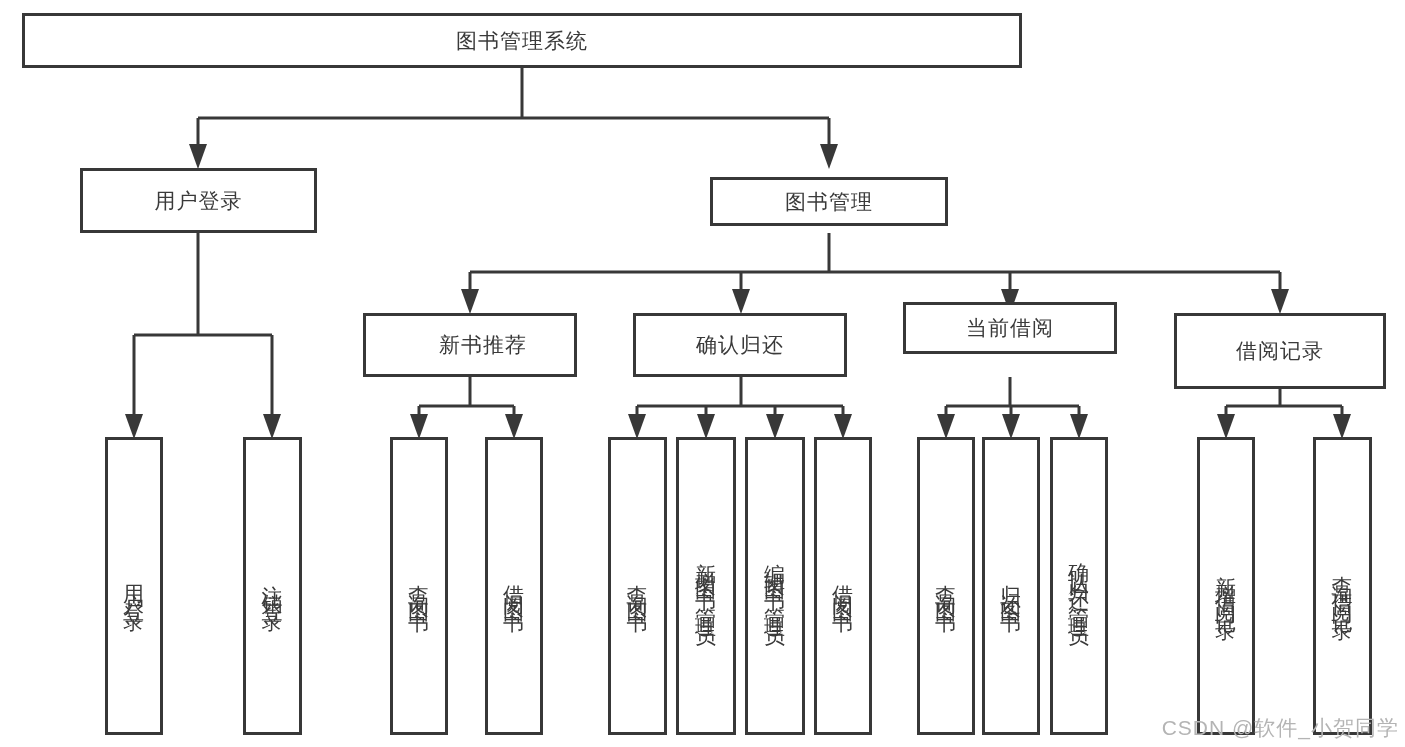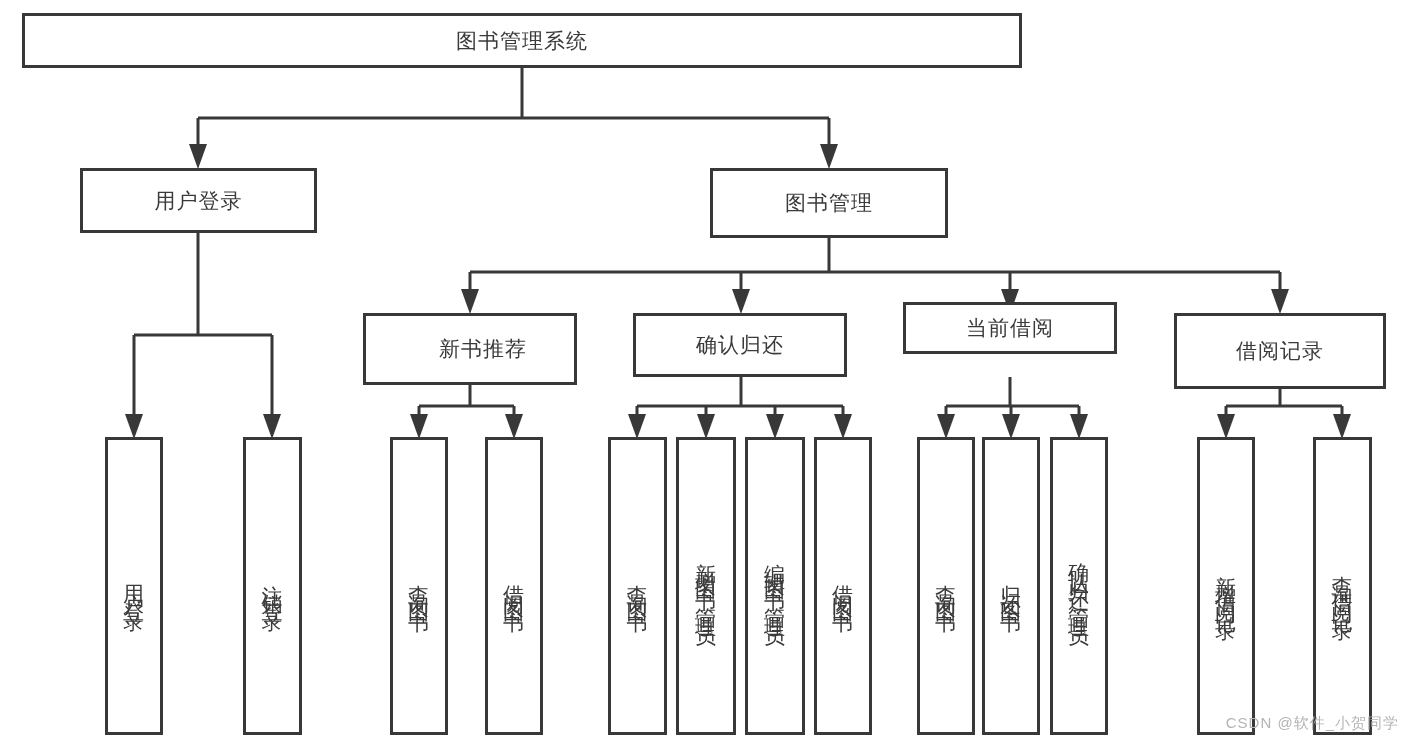--- a/index.html
+++ b/index.html
@@ -29,21 +29,21 @@
     writing-mode: vertical-rl;
     text-orientation: mixed;
     letter-spacing: 9px;
     line-height: 1;
     white-space: nowrap;
   }
   .watermark {
     position: absolute;
     top: 714px;
     right: 6px;
-    font-size: 15px;
+    font-size: 21px;
     color: #b4b4b4;
     letter-spacing: 1px;
     z-index: 10;
     white-space: nowrap;
   }
 </style>
 </head>
 <body>
 
 <div id="canvas">
@@ -91,23 +91,23 @@
       <polygon points="1070,414 1088,414 1079,439"></polygon>
 
       <polygon points="1217,414 1235,414 1226,439"></polygon>
       <polygon points="1333,414 1351,414 1342,439"></polygon>
     </g>
   </svg>
 
   <div class="node h" style="left:22px; top:13px; width:1000px; height:55px;">图书管理系统</div>
 
   <div class="node h" style="left:80px; top:168px; width:237px; height:65px;">用户登录</div>
-  <div class="node h" style="left:710px; top:168px; width:238px; height:70px;">图书管理</div>
+  <div class="node h" style="left:710px; top:177px; width:238px; height:49px;">图书管理</div>
 
-  <div class="node h" style="left:363px; top:313px; width:214px; height:72px;padding-left:26px;">新书推荐</div>
+  <div class="node h" style="left:363px; top:313px; width:214px; height:64px;padding-left:26px;">新书推荐</div>
   <div class="node h" style="left:633px; top:313px; width:214px; height:64px;">确认归还</div>
   <div class="node h" style="left:903px; top:302px; width:214px; height:52px;">当前借阅</div>
   <div class="node h" style="left:1174px; top:313px; width:212px; height:76px;">借阅记录</div>
 
   <div class="node v" style="left:105px; top:437px; width:58px; height:298px;">
     <span class="vtext">用户登录</span>
   </div>
   <div class="node v" style="left:243px; top:437px; width:59px; height:298px;">
     <span class="vtext">注销登录</span>
   </div>

